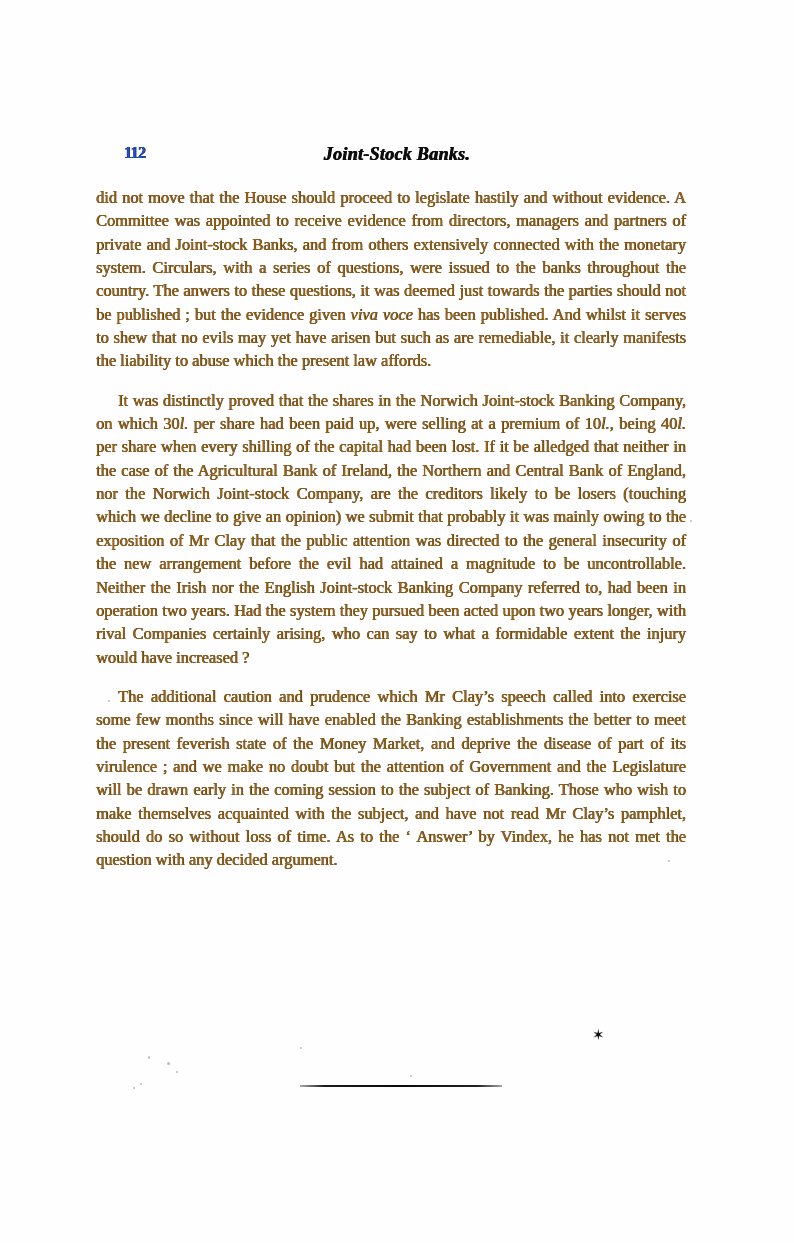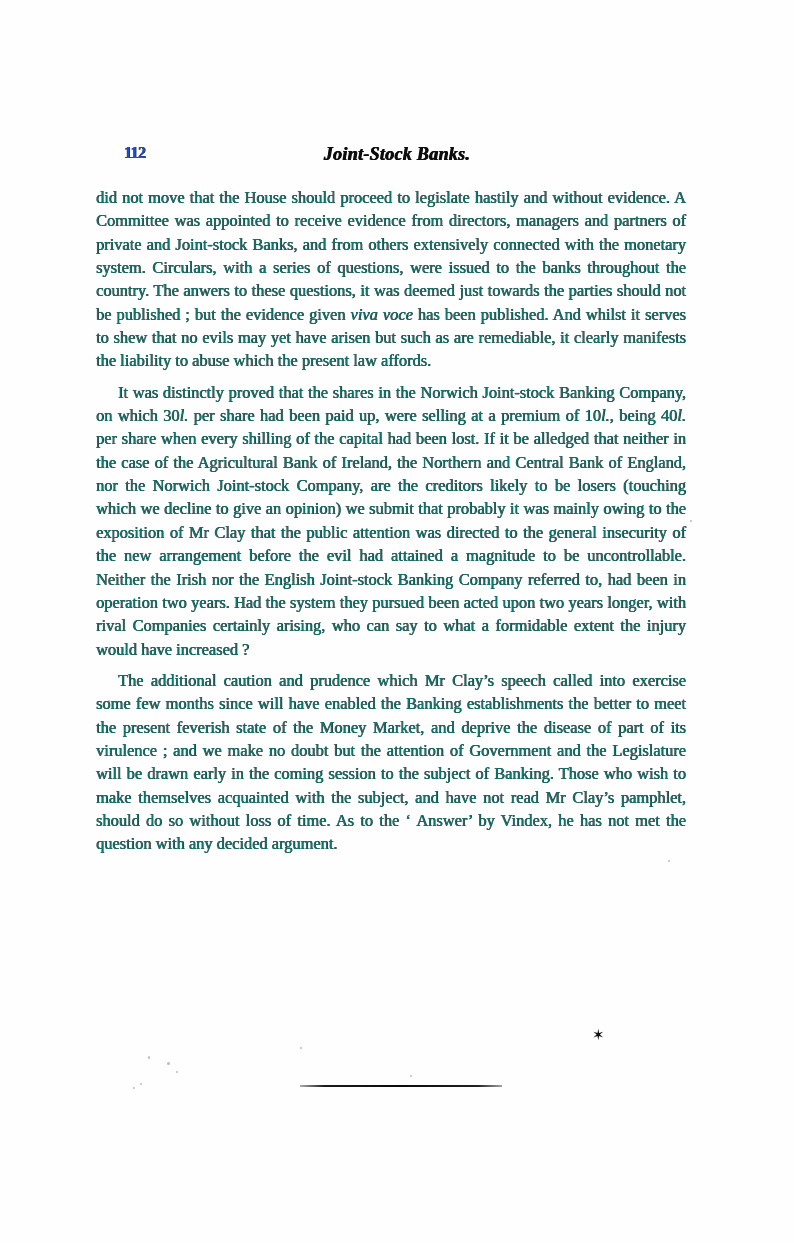--- a/index.html
+++ b/index.html
@@ -63,27 +63,27 @@
     left: 96px;
     top: 186px;
     width: 590px;
   }
   .para {
     margin: 0 0 0 0;
     font-size: 16.4px;
     line-height: 23.35px;
     text-align: justify;
     text-justify: inter-word;
-    color: #0f766e;
+    color: #a16207;
     
     text-shadow: 0.38px 0 0 rgba(10,10,10,0.85), -0.3px 0.22px 0 rgba(22,22,22,0.6);
     hyphens: none;
   }
   .para + .para {
-    margin-top: 8px;
+    margin-top: 16px;
   }
   .para.indent {
     text-indent: 22px;
   }
   .para i {
     font-style: italic;
   }
 
   
   .speckles {

